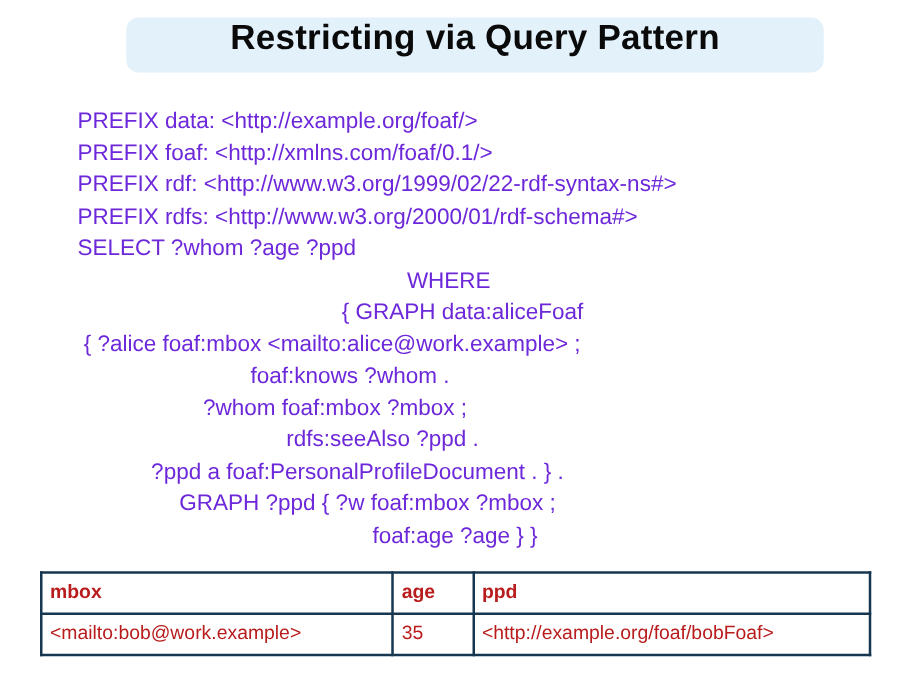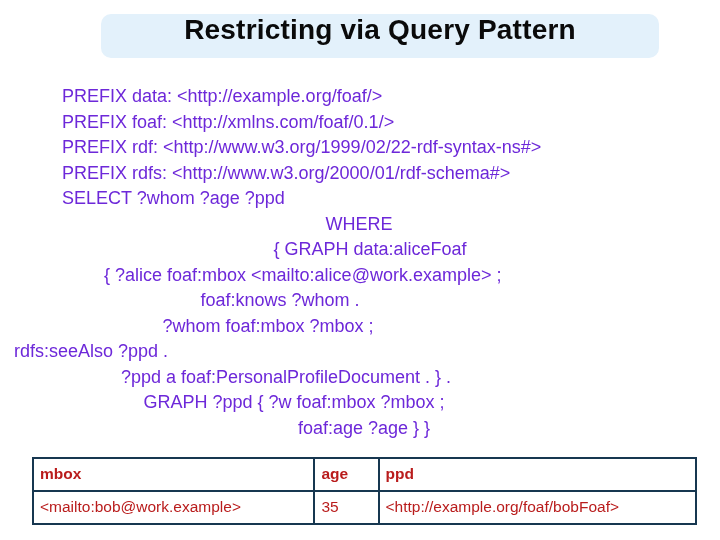--- a/index.html
+++ b/index.html
@@ -52,24 +52,24 @@
     font-family: "Liberation Sans", sans-serif;
   }
   .qline {
     white-space: pre;
     display: block;
     height: 25.5px;
   }
   .al-left   { padding-left: 62px; text-align: left; }
   .al-left2  { padding-left: 66px; text-align: center; }
   .al-left3  { padding-left: 88px; text-align: center; }
-  .al-left4  { padding-left: 104px; text-align: left; }
+  .al-left4  { padding-left: 67px; text-align: left; }
   .al-c1 { padding-left: 0; text-align: center; width: 560px; }
   .al-c2 { padding-left: 0; text-align: center; width: 536px; }
-  .al-c3 { padding-left: 14px; width: 612px; }
+  .al-c3 { padding-left: 0; text-align: center; width: 612px; }
   .al-c4 { padding-left: 0; text-align: center; width: 572px; }
   .al-c5 { padding-left: 0; text-align: center; width: 588px; }
   .al-c6 { padding-left: 0; text-align: center; width: 680px; margin-left: 24px; }
 
   
   #results-table {
     position: absolute;
     left: 32px;
     top: 457px;
     width: 665px;

